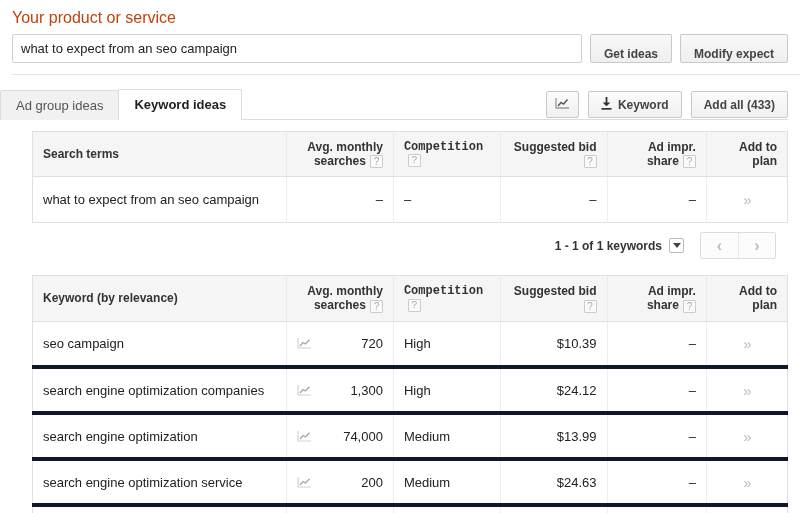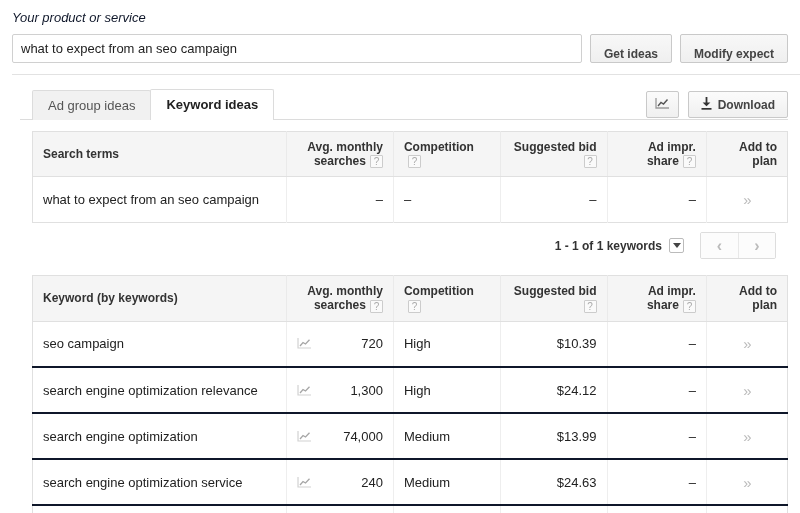--- a/index.html
+++ b/index.html
@@ -13,25 +13,24 @@
   }
   #page {
     position: relative;
     width: 800px; height: 513px;
     background: #ffffff;
   }
 
   
   .search-block { padding: 9px 0 0 12px; }
   .search-label {
-    font-size: 13px;
-    color: #0f172a;
+    font-size: 16px;
+    color: #c2410c;
     line-height: 18px;
     margin-bottom: 7px;
-    font-style: italic;
   }
   .search-row {
     display: flex;
     align-items: stretch;
     gap: 8px;
     padding-right: 12px;
   }
   .search-input {
     flex: 1 1 auto;
     height: 29px;
@@ -62,21 +61,20 @@
     height: 1px;
     background: #e2e2e2;
     margin-top: 11px;
   }
 
   
   .tabs-strip {
     position: relative;
     height: 31px;
     margin-top: 14px;
-    padding-left: 32px;
     display: flex;
     align-items: flex-end;
   }
   .tabs-strip:after {
     content: "";
     position: absolute;
     left: 20px; right: 12px; bottom: 0;
     height: 1px;
     background: #dcdcdc;
   }
@@ -142,34 +140,34 @@
     border-right: 1px solid #eaeaea;
     font-size: 12px;
     font-weight: bold;
     color: #333333;
     padding: 8px 10px;
     height: 43px;
     vertical-align: middle;
   }
   table.kt th:last-child { border-right: none; }
   table.kt td {
-    border-bottom: 2px solid #0f172a;
+    border-bottom: 4px solid #0f172a;
     border-right: 1px solid #eeeeee;
     font-size: 13px;
     color: #222222;
     padding: 0 10px;
     height: 46px;
     vertical-align: middle;
   }
   table.kt td:last-child { border-right: none; }
   table.kt tr:last-child td { border-bottom: none; }
 
   .th-kw   { text-align: left; }
   .th-num  { text-align: right; }
-  .th-comp { text-align: left; }
+  .th-comp { text-align: left; font-family: Liberation Mono, monospace; }
   .th-bid  { text-align: right; }
   .th-imp  { text-align: right; }
   .th-add  { text-align: right; }
 
   .c-kw   { text-align: left; }
   .c-num  { text-align: right; }
   .c-comp { text-align: left; }
   .c-bid  { text-align: right; }
   .c-imp  { text-align: right; }
   .c-add  { text-align: center; }
@@ -289,22 +287,23 @@
         </span>
       </button>
       <button class="tbtn">
         <span>
           <svg width="11" height="13" viewBox="0 0 11 13" aria-hidden="true">
             <path d="M5.5 0 L5.5 7.2" stroke="#333333" stroke-width="1.8" fill="none"></path>
             <path d="M1.6 5.4 L5.5 9.3 L9.4 5.4 Z" fill="#333333"></path>
             <rect x="0.5" y="11" width="10" height="1.7" fill="#333333"></rect>
           </svg>
         </span>
-        <span>Download</span>
+        <span>Keyword</span>
       </button>
+      <button class="tbtn">Add all (433)</button>
     </div>
   </div>
 
   <div class="panel" style="padding-top:11px;">
     <table class="kt">
       <colgroup>
         <col style="width:34.5%">
           <col style="width:14.5%">
           <col style="width:14.5%">
         <col style="width:14.5%">
@@ -367,21 +366,21 @@
         <col style="width:34.5%">
           <col style="width:14.5%">
           <col style="width:14.5%">
         <col style="width:14.5%">
           <col style="width:13.5%">
           <col style="width:11%">
       </colgroup>
       <thead>
         <tr>
           <th class="th-kw">
-            <span>Keyword (by keywords)</span>
+            <span>Keyword (by relevance)</span>
           </th>
           <th class="th-num hdr-2line">
             <span>Avg. monthly searches</span><span class="help">?</span>
           </th>
           <th class="th-comp">
             <span>Competition</span><span class="help">?</span>
           </th>
           <th class="th-bid">
             <span>Suggested bid</span><span class="help">?</span>
           </th>
@@ -408,21 +407,21 @@
             </span>
           </td>
           <td class="c-comp">High</td>
           <td class="c-bid">$10.39</td>
           <td class="c-imp dash">–</td>
           <td class="c-add">
             <span class="chev">»</span>
           </td>
         </tr>
         <tr>
-          <td class="c-kw">search engine optimization relevance</td>
+          <td class="c-kw">search engine optimization companies</td>
           <td class="c-num">
             <span class="numcell">
               <span class="spark">
                 <svg width="15" height="13" viewBox="0 0 15 13" aria-hidden="true">
                   <path d="M1 1 L1 11 L14 11" fill="none" stroke="#c2c2c2" stroke-width="1.2"></path>
                   <path d="M3 9 L6 5.5 L8.5 7 L12.5 2.8" fill="none" stroke="#888888" stroke-width="1.3"></path>
                 </svg>
               </span>
               <span>1,300</span>
             </span>
@@ -457,21 +456,21 @@
         <tr>
           <td class="c-kw">search engine optimization service</td>
           <td class="c-num">
             <span class="numcell">
               <span class="spark">
                 <svg width="15" height="13" viewBox="0 0 15 13" aria-hidden="true">
                   <path d="M1 1 L1 11 L14 11" fill="none" stroke="#c2c2c2" stroke-width="1.2"></path>
                   <path d="M3 9 L6 5.5 L8.5 7 L12.5 2.8" fill="none" stroke="#888888" stroke-width="1.3"></path>
                 </svg>
               </span>
-              <span>240</span>
+              <span>200</span>
             </span>
           </td>
           <td class="c-comp">Medium</td>
           <td class="c-bid">$24.63</td>
           <td class="c-imp dash">–</td>
           <td class="c-add">
             <span class="chev">»</span>
           </td>
         </tr>
         <tr>

